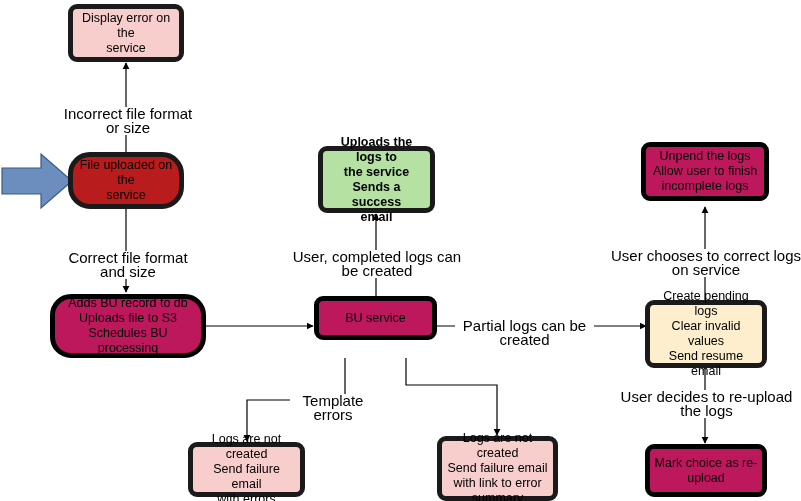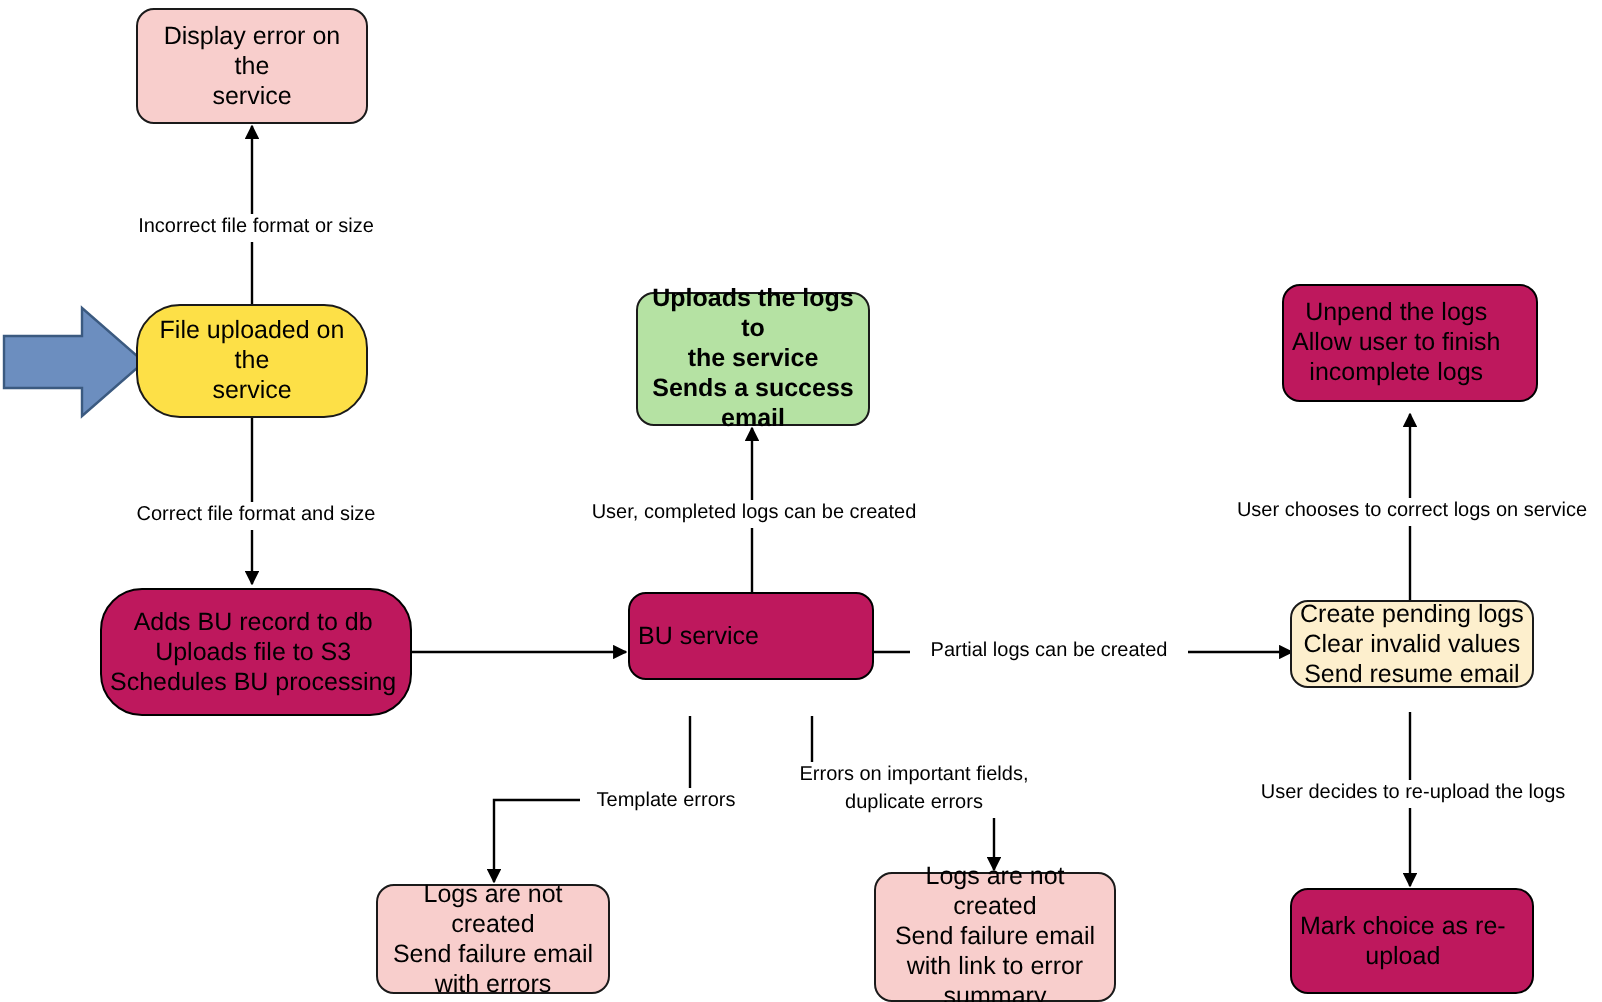--- a/index.html
+++ b/index.html
@@ -19,43 +19,43 @@
     position: absolute;
     left: 0;
     top: 0;
     width: 801px;
     height: 501px;
     overflow: visible;
   }
   .node {
     position: absolute;
     box-sizing: border-box;
-    border: 1px solid #0ea5e9;
+    border: 5px solid #0ea5e9;
     border-radius: 9px;
     display: flex;
     align-items: center;
-    justify-content: flex-start;
+    justify-content: center;
     text-align: center;
     font-size: 12.5px;
     line-height: 15px;
     color: #000000;
     white-space: pre-line;
     padding: 2px 4px;
     z-index: 3;
   }
   .node.pink   { background: #f8cecc; border-color: #1a1a1a; }
-  .node.blue   { background: #fde047; border-color: #1a1a1a; border-radius: 22px; }
+  .node.blue   { background: #b91c1c; border-color: #1a1a1a; border-radius: 22px; }
   .node.green  { background: #b5e2a3; border-color: #1a1a1a; }
   .node.yellow { background: #fdefcd; border-color: #1a1a1a; }
   .node.white  { background: #be185d; border-color: #000000; }
 
   .edge-label {
     position: absolute;
     background: #ffffff;
-    font-size: 10px;
+    font-size: 15px;
     line-height: 14px;
     color: #000000;
     text-align: center;
     white-space: pre-line;
     z-index: 4;
     padding: 0 1px;
   }
   .big-arrow { position: absolute; z-index: 2; }
 </style>
 </head>
@@ -150,41 +150,39 @@
 with link to error
 summary</span>
   </div>
 
   <div class="node white" style="left:641px; top:142px; width:128px; height:59px;">
     <span>Unpend the logs
 Allow user to finish
 incomplete logs</span>
   </div>
 
-  <div class="node yellow" style="left:645px; top:300px; width:122px; height:44px;">
+  <div class="node yellow" style="left:645px; top:300px; width:122px; height:68px;">
     <span>Create pending logs
 Clear invalid values
 Send resume email</span>
   </div>
 
   <div class="node white" style="left:645px; top:444px; width:122px; height:53px;">
     <span>Mark choice as re-
 upload</span>
   </div>
 
   <div class="edge-label" style="left:58px; top:107px; width:138px;">Incorrect file format or size</div>
 
   <div class="edge-label" style="left:57px; top:251px; width:140px;">Correct file format and size</div>
 
   <div class="edge-label" style="left:283px; top:250px; width:186px;">User, completed logs can be created</div>
 
   <div class="edge-label" style="left:455px; top:319px; width:137px;">Partial logs can be created</div>
 
   <div class="edge-label" style="left:290px; top:394px; width:84px;">Template errors</div>
 
-  <div class="edge-label" style="left:392px; top:381px; width:128px;">Errors on important fields,
-duplicate errors</div>
 
   <div class="edge-label" style="left:605px; top:249px; width:200px;">User chooses to correct logs on service</div>
 
   <div class="edge-label" style="left:613px; top:390px; width:185px;">User decides to re-upload the logs</div>
 
 </div>
 
 </body></html>

